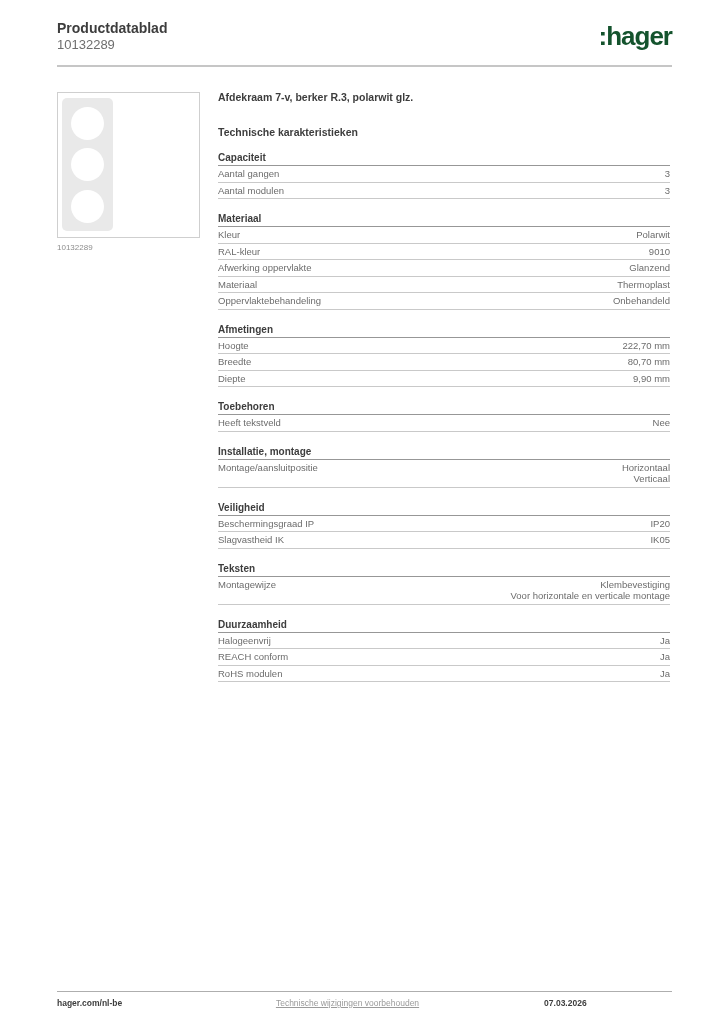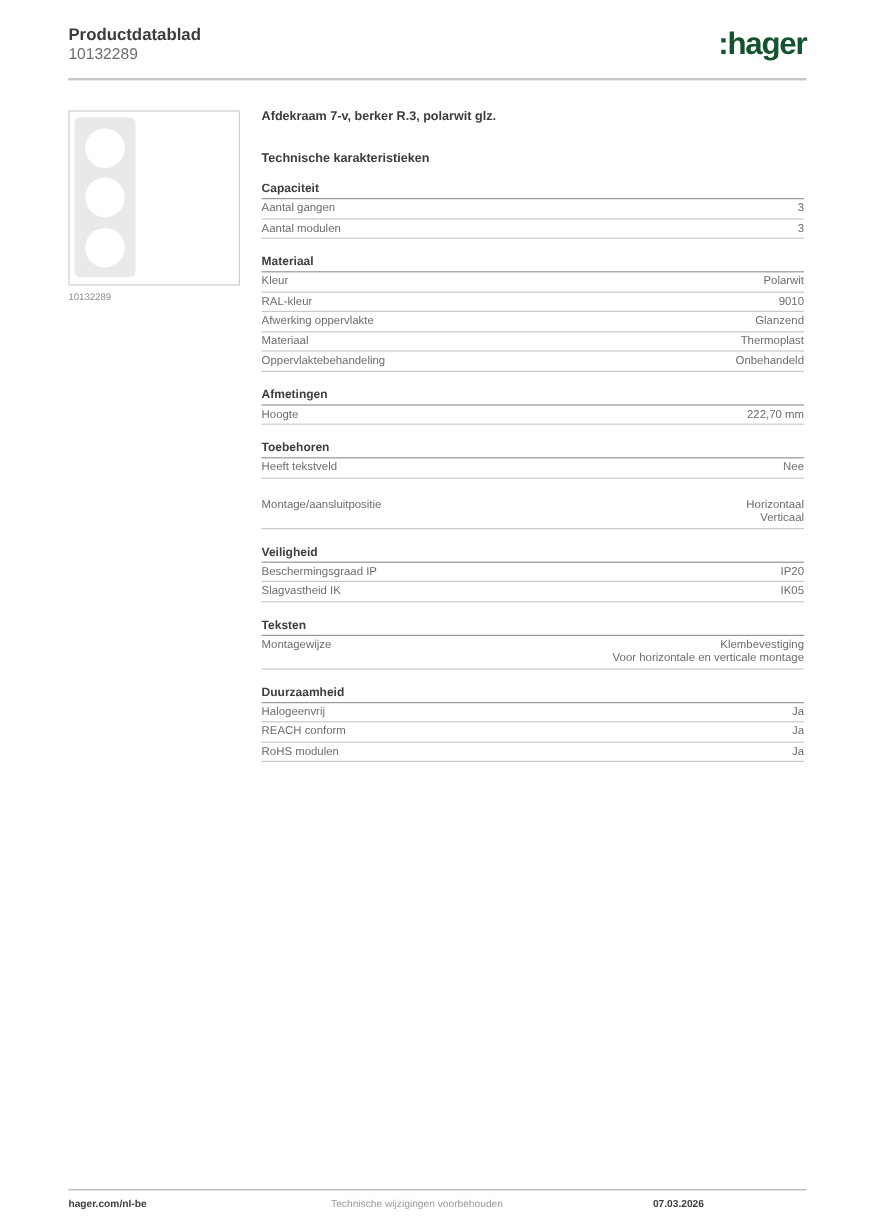--- a/index.html
+++ b/index.html
@@ -80,21 +80,21 @@
   .footer-rule {
     position:absolute; left:57px; top:991px;
     width:615px; height:1px; background:#aeaeae;
   }
   .footer {
     position:absolute; left:57px; top:998px; width:581px;
     display:flex; align-items:baseline;
     font-size:8.5px; line-height:10px;
   }
   .f-left  { flex:1; text-align:left;  font-weight:bold; color:#3d3d3d; }
-  .f-center{ flex:2; text-align:center; color:#9a9a9a; font-weight:normal; }
+  .f-center{ flex:2; text-align:center; color:#9a9a9a; font-weight:normal;text-decoration:underline; }
   .f-right { flex:1; text-align:center; font-weight:bold; color:#3d3d3d; }
 </style>
 </head>
 <body>
 
 <div class="page">
 
   <div class="doc-title">Productdatablad</div>
   <div class="doc-number">10132289</div>
   <div class="brand-logo" style="color: #14532d;"><span>:</span><span>hager</span></div>
@@ -146,29 +146,38 @@
             <span class="label">Oppervlaktebehandeling</span>
             <span class="value"><span>Onbehandeld</span></span>
           </div>
         </div>
         <div class="section">
           <div class="section-title">Afmetingen</div>
           <div class="row">
             <span class="label">Hoogte</span>
             <span class="value"><span>222,70 mm</span></span>
           </div>
+          <div class="row">
+            <span class="label">Breedte</span>
+            <span class="value"><span>80,70 mm</span></span>
+          </div>
+          <div class="row">
+            <span class="label">Diepte</span>
+            <span class="value"><span>9,90 mm</span></span>
+          </div>
         </div>
         <div class="section">
           <div class="section-title">Toebehoren</div>
           <div class="row">
             <span class="label">Heeft tekstveld</span>
             <span class="value"><span>Nee</span></span>
           </div>
         </div>
         <div class="section">
+          <div class="section-title">Installatie, montage</div>
           <div class="row">
             <span class="label">Montage/aansluitpositie</span>
             <span class="value"><span>Horizontaal</span><br><span>Verticaal</span></span>
           </div>
         </div>
         <div class="section">
           <div class="section-title">Veiligheid</div>
           <div class="row">
             <span class="label">Beschermingsgraad IP</span>
             <span class="value"><span>IP20</span></span>

